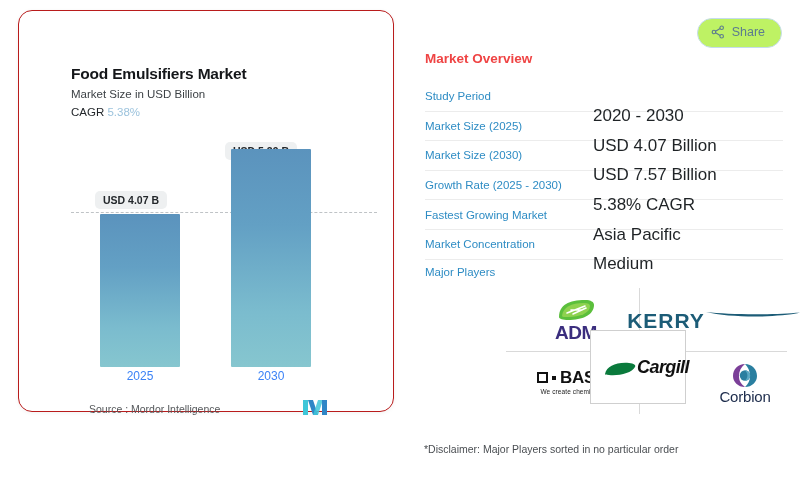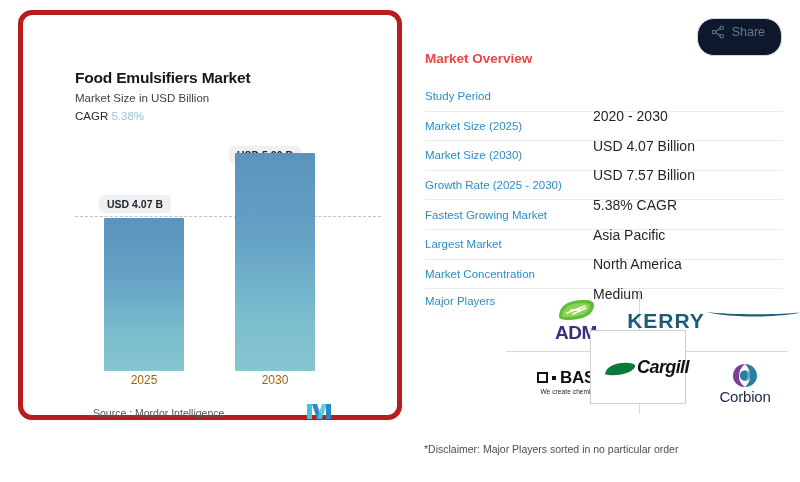--- a/index.html
+++ b/index.html
@@ -6,21 +6,21 @@
   body{
     width:800px;height:482px;background:#ffffff;
     font-family:"Liberation Sans","DejaVu Sans",sans-serif;
     overflow:hidden;position:relative;
   }
   .page{position:absolute;inset:0;}
 
   
   .chart-card{
     position:absolute;left:18px;top:10px;width:374px;height:400px;
-    background:#ffffff;border:5px solid #b91c1c;border-radius:14px;
+    background:#ffffff;border:1px solid #b91c1c;border-radius:14px;
     box-shadow:0 1px 4px rgba(0,0,0,.05);
   }
   .chart-title{
     position:absolute;left:52px;top:54px;font-size:15.5px;font-weight:700;
     color:#15171a;letter-spacing:-.2px;
   }
   .chart-sub{
     position:absolute;left:52px;top:77px;font-size:11.5px;color:#3d4246;
   }
   .chart-cagr{
@@ -37,48 +37,48 @@
     background:linear-gradient(180deg,#5b93bd 0%,#63a0c4 35%,#7bbcce 75%,#86c6cf 100%);}
   .bar.b2025{left:81px;width:80px;height:153px;}
   .bar.b2030{left:212px;width:80px;height:218px;}
   .vlabel{
     position:absolute;background:#eef0f1;border-radius:5px;
     padding:3px 8px;font-size:10.5px;font-weight:700;color:#23272b;white-space:nowrap;
   }
   .vlabel.v2025{left:76px;top:62px;}
   .vlabel.v2030{left:206px;top:13px;}
   .xlabel{
-    position:absolute;top:240px;font-size:12px;color:#a16207;text-align:center;width:80px;
+    position:absolute;top:240px;font-size:12px;color:#3b82f6;text-align:center;width:80px;
   }
   .xlabel.x2025{left:81px;}
   .xlabel.x2030{left:212px;}
 
   .source{
     position:absolute;left:70px;top:392px;font-size:10.5px;color:#56595c;
   }
   .mi-logo{position:absolute;left:283px;top:388px;width:26px;height:17px;}
 
   
   .share-btn{
     position:absolute;right:18px;top:18px;display:flex;align-items:center;gap:7px;
-    border:1.4px solid #c5dced;border-radius:17px;padding:6px 16px 16px 13px;
-    background:#0f172a;color:#5c7b90;font-size:12.5px;cursor:pointer;
+    border:1.4px solid #c5dced;border-radius:17px;padding:6px 16px 8px 13px;
+    background:#bef264;color:#5c7b90;font-size:12.5px;cursor:pointer;
   }
   .share-btn svg{display:block;}
 
   .overview-title{
     position:absolute;left:425px;top:51px;font-size:13.5px;font-weight:700;color:#ef4444;
   }
   .table{position:absolute;left:425px;top:82px;width:358px;}
   .trow{
     display:flex;align-items:center;height:28.6px;border-bottom:1px solid #ececec;
   }
   .trow:last-child{border-bottom:none;}
   .tlabel{width:168px;font-size:11.5px;color:#2e8cc4;}
-  .tvalue{font-size:14px;color:#1f2326;margin-top:40px;}
+  .tvalue{font-size:17px;color:#1f2326;margin-top:40px;}
 
   .players-row{
     display:flex;align-items:flex-start;height:30px;border-bottom:none;
   }
   .players-label{width:168px;font-size:11.5px;color:#2e8cc4;padding-top:6px;}
 
   
   .logos{
     position:absolute;left:506px;top:288px;width:281px;height:126px;
   }
@@ -182,24 +182,20 @@
     </div>
     <div class="trow">
       <div class="tlabel">Growth Rate (2025 - 2030)</div>
       <div class="tvalue">5.38% CAGR</div>
     </div>
     <div class="trow">
       <div class="tlabel">Fastest Growing Market</div>
       <div class="tvalue">Asia Pacific</div>
     </div>
     <div class="trow">
-      <div class="tlabel">Largest Market</div>
-      <div class="tvalue">North America</div>
-    </div>
-    <div class="trow">
       <div class="tlabel">Market Concentration</div>
       <div class="tvalue">Medium</div>
     </div>
     <div class="players-row">
       <div class="players-label">Major Players</div>
     </div>
   </div>
 
   <div class="logos">
     <div class="grid-line gl-v"></div>

